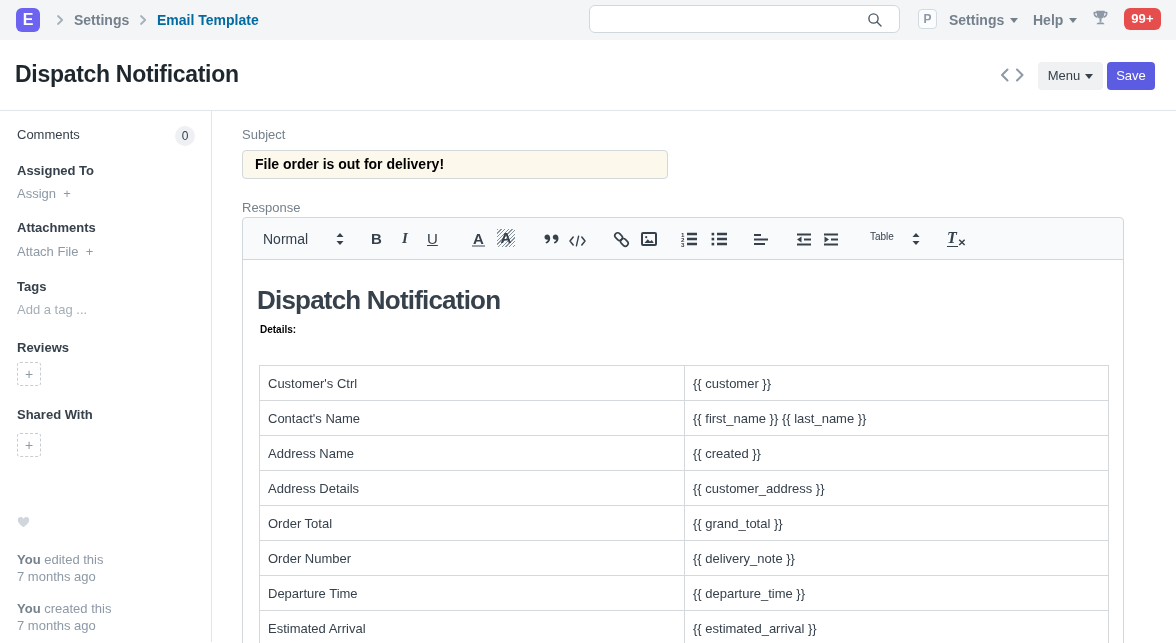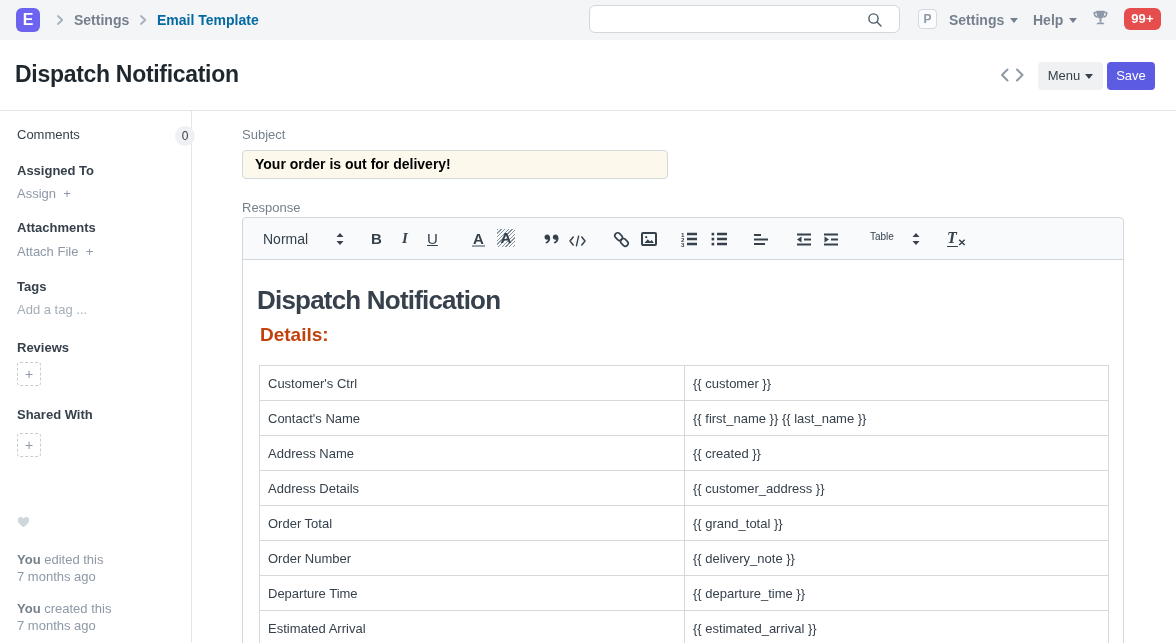--- a/index.html
+++ b/index.html
@@ -36,21 +36,21 @@
 .navarrows { position:absolute; left:999px; top:28px; color:#8d99a6; }
 .btn-menu { position:absolute; left:1038px; top:22px; width:65px; height:28px;
   background:#f0f1f3; border-radius:4px; font-size:13px; color:#36414c;
   text-align:center; line-height:28px; }
 .btn-menu .caret { border-top-color:#36414c; margin-left:5px; vertical-align:1px; }
 .btn-save { position:absolute; left:1107px; top:22px; width:48px; height:28px;
   background:#5b5ce2; border-radius:4px; font-size:13px; color:#fff;
   text-align:center; line-height:28px; }
 
 .layout { position:relative; height:531px; }
-.sidebar { position:absolute; left:0; top:0; width:192px; height:531px;
+.sidebar { position:absolute; left:0; top:0; width:212px; height:531px;
   border-right:1px solid #e3e6e9; background:#fff; }
 .sb { position:absolute; left:17px; font-size:13px; }
 .sb-h { color:#36414c; font-weight:500; }
 .sb-hb { color:#36414c; font-weight:600; }
 .sb-link { color:#8d99a6; }
 .sb-light { color:#a5aeb7; }
 .plus-dash { position:absolute; left:17px; width:24px; height:24px;
   border:1px dashed #c6cdd3; border-radius:3px; color:#8d99a6; font-size:14px;
   text-align:center; line-height:22px; }
 .badge0 { position:absolute; left:175px; top:16px; width:20px; height:20px;
@@ -62,22 +62,22 @@
 .subject-input { position:absolute; left:30px; top:39px; width:426px; height:29px;
   background:#fcf8ec; border:1px solid #d4d8db; border-radius:4px;
   font-size:14px; font-weight:700; color:#000; line-height:27px; padding-left:12px; }
 .toolbar { position:absolute; left:30px; top:106px; width:882px; height:43px;
   background:#f8fafc; border:1px solid #d1d8dd; border-radius:4px 4px 0 0;padding-left:48px; }
 .tb { position:absolute; top:0; height:41px; color:#36414c; }
 .editor { position:absolute; left:30px; top:148px; width:882px; height:460px;
   background:#fff; border:1px solid #d1d8dd; border-top:1px solid #d1d8dd; }
 .editor h3 { position:absolute; left:14px; top:25px; font-size:26px; font-weight:700;
   color:#36414c; letter-spacing:-0.8px; }
-.editor .details { position:absolute; left:17px; top:64px; font-size:19px;
-  font-weight:700; color:#c2410c; }
+.editor .details { position:absolute; left:17px; top:64px; font-size:10px;
+  font-weight:700; color:#000000; }
 table.vars { position:absolute; left:16px; top:105px; width:850px;
   border-collapse:collapse; font-size:13px; color:#36414c; }
 table.vars td { border:1px solid #d6d9dc; height:35px; padding:0 0 0 8px; }
 table.vars td.c1 { width:425px; }
 </style>
 </head>
 <body>
 
 <div class="navbar">
   <div class="logo">E</div>
@@ -142,21 +142,21 @@
     <div class="sb" style="top:405px"><svg width="13" height="12" viewBox="0 0 17 15">
           <path d="M8.5 14S1 9.6 1 4.8C1 2.6 2.7 1 4.8 1 6.3 1 7.7 1.9 8.5 3.2 9.3 1.9 10.7 1 12.2 1 14.3 1 16 2.6 16 4.8 16 9.6 8.5 14 8.5 14z" fill="#cfd6dc"></path>
         </svg></div>
     <div class="sb sb-link" style="top:441px"><b style="color:#74808b">You</b> edited this</div>
     <div class="sb sb-link" style="top:458px">7 months ago</div>
     <div class="sb sb-link" style="top:490px"><b style="color:#74808b">You</b> created this</div>
     <div class="sb sb-link" style="top:507px">7 months ago</div>
   </div>
   <div class="main">
     <div class="lbl" style="top:16px">Subject</div>
-    <div class="subject-input">Your order is out for delivery!</div>
+    <div class="subject-input">File order is out for delivery!</div>
     <div class="lbl" style="top:89px">Response</div>
     <div class="toolbar">
       <div class="tb" style="left:20px; top:13px; font-size:14px; color:#36414c;">Normal</div>
       <div class="tb" style="left:92px; top:14px;"><svg width="10" height="14" viewBox="0 0 10 14">
             <path d="M5 1L8.5 5H1.5z" fill="#36414c"></path>
             <path d="M5 13L1.5 9h7z" fill="#36414c"></path>
           </svg></div>
       <div class="tb" style="left:128px; top:12px; font-weight:800; font-size:15px;">B</div>
       <div class="tb" style="left:159px; top:12px; font-size:15px; font-style:italic; font-family:'Liberation Serif',serif; font-weight:600;">I</div>
       <div class="tb" style="left:184px; top:12px; font-size:15px; text-decoration:underline;">U</div>

